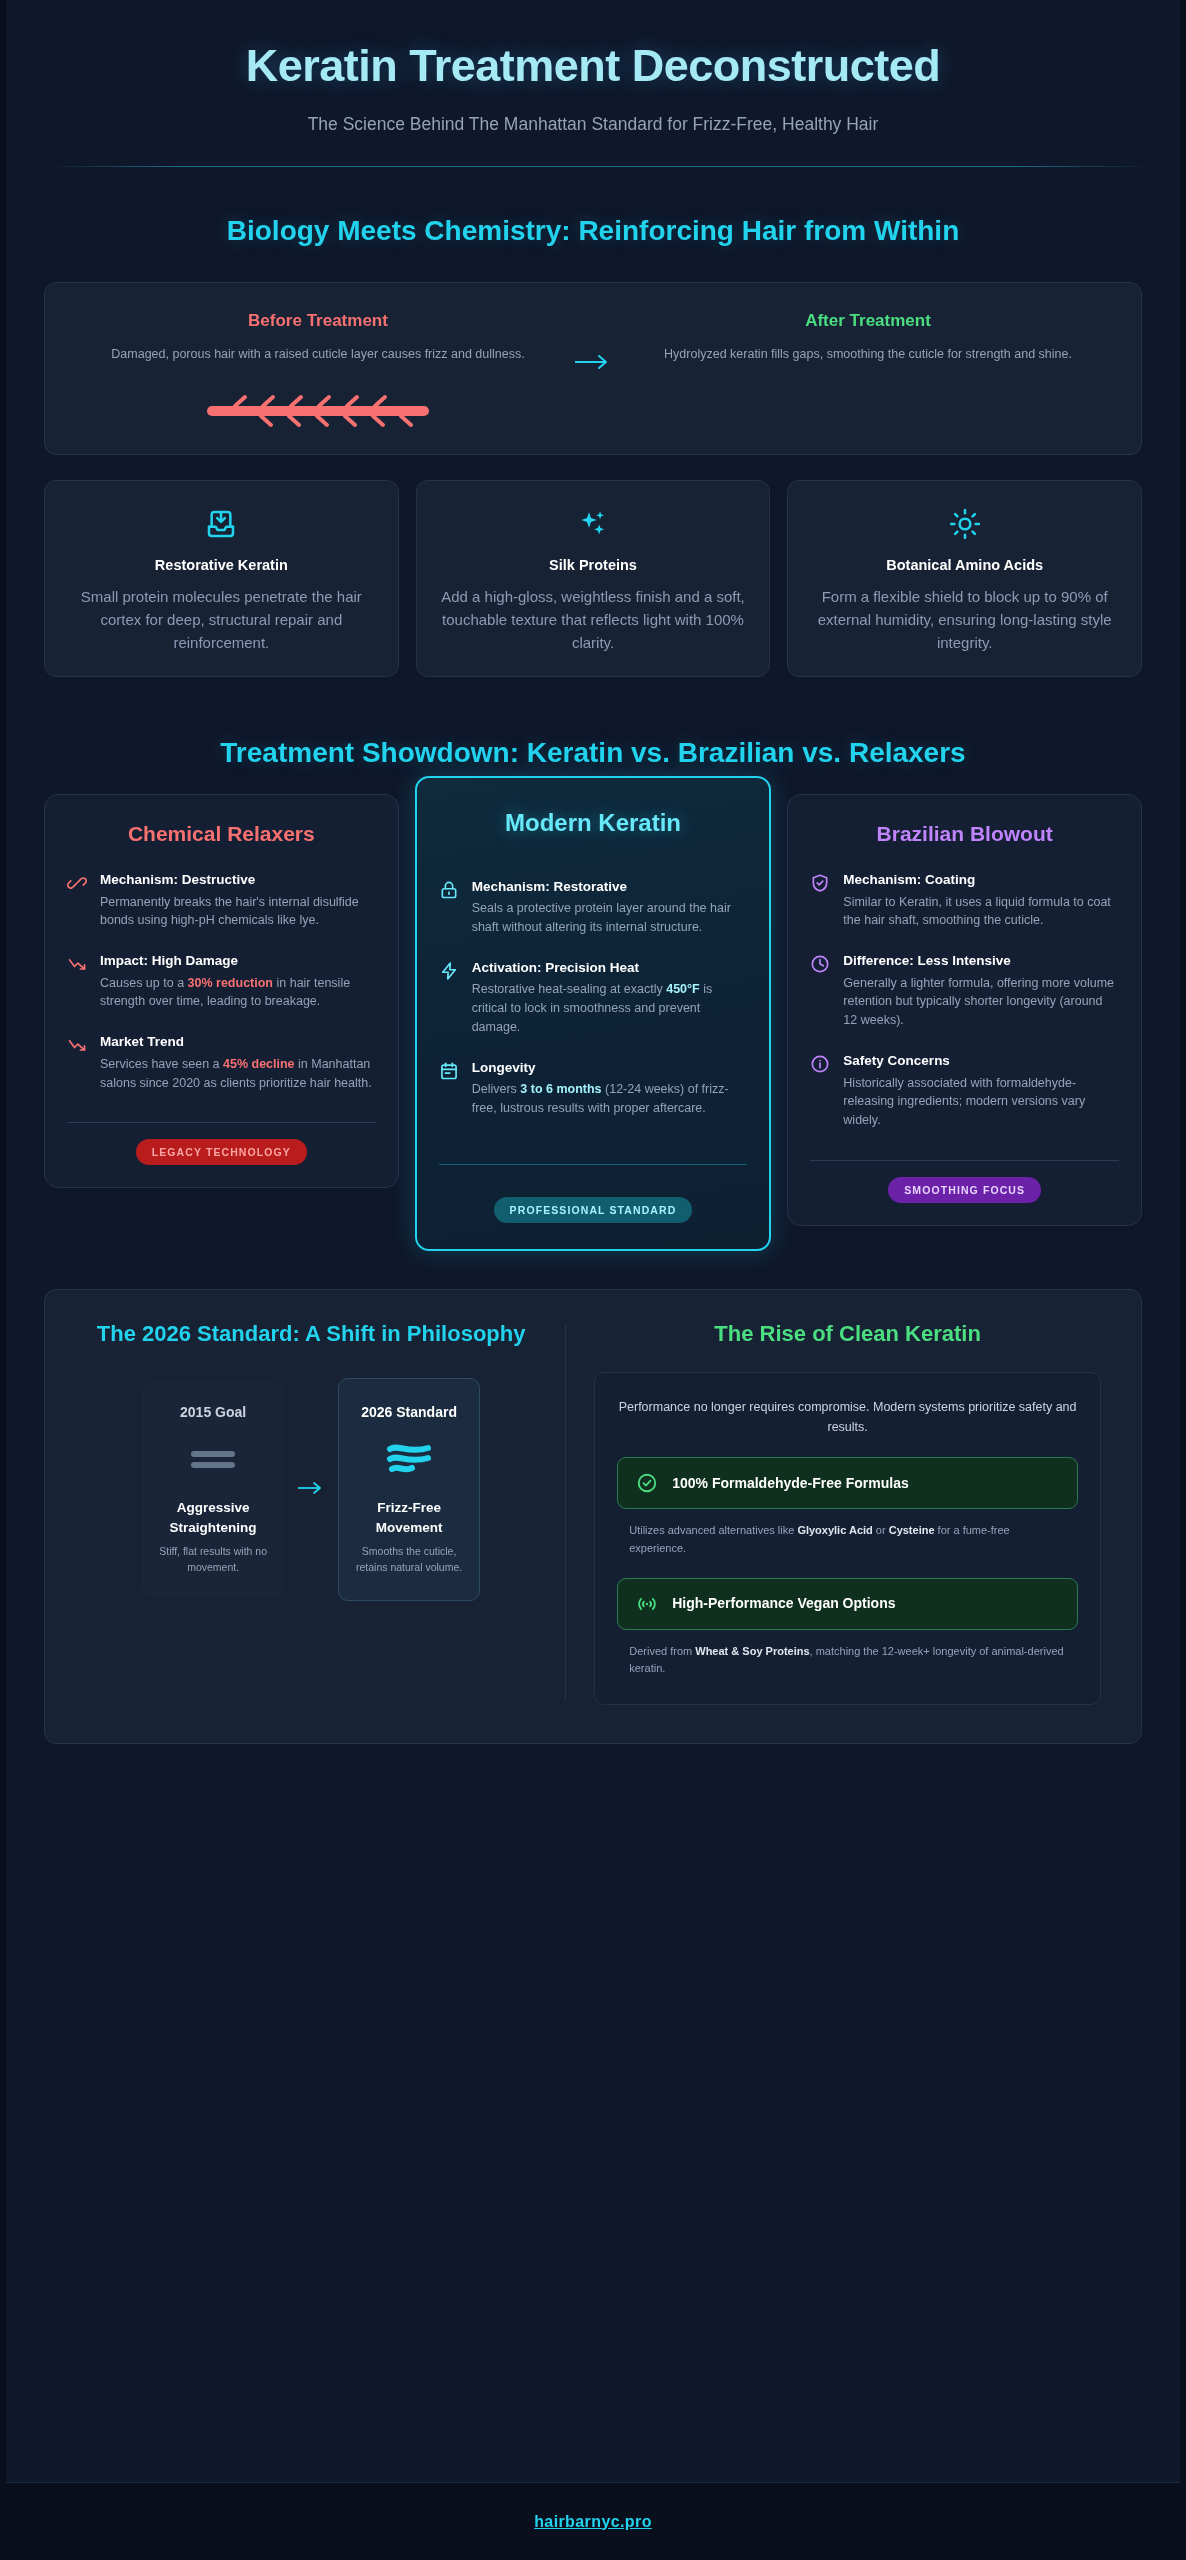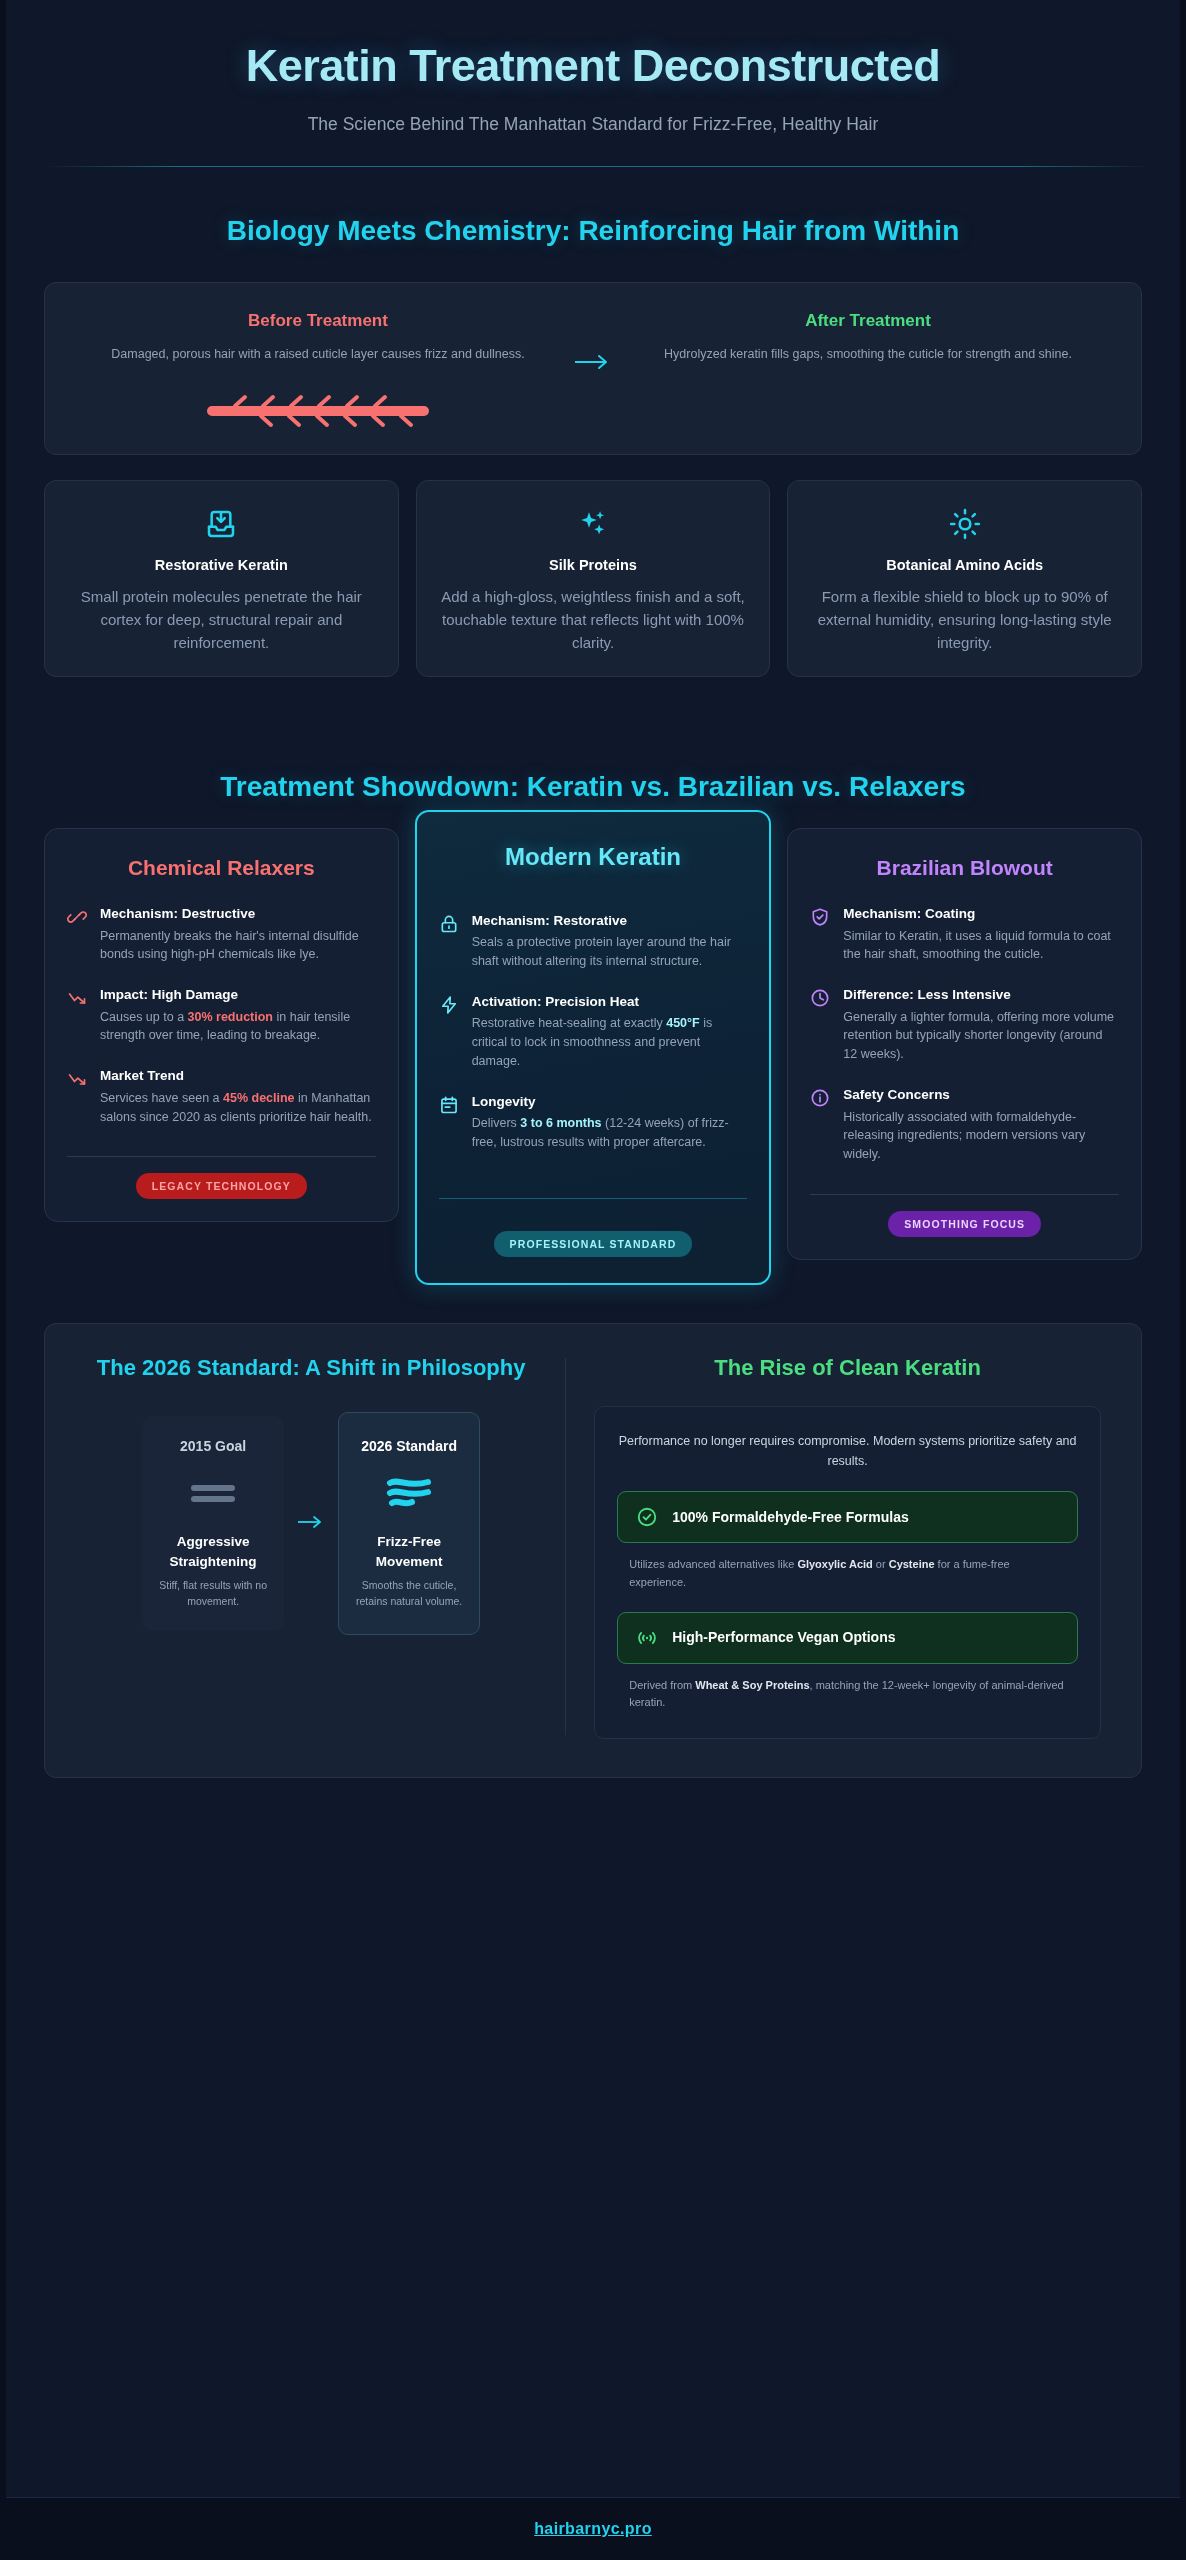--- a/index.html
+++ b/index.html
@@ -48,21 +48,21 @@
   .section-head {
     text-align: center;
     font-size: 28px;
     line-height: 1.3;
     font-weight: 700;
     color: #22d3ee;
     padding: 0 55px;
     text-shadow: 0 0 18px rgba(34,211,238,.22);
   }
   .sec1-head { margin-top: 46px; }
-  .sec2-head { margin-top: 92px; }
+  .sec2-head { margin-top: 58px; }
 
   
   .card {
     background: #182235;
     border: 1px solid #25324a;
     border-radius: 12px;
   }
 
   
   .ba-card { margin-top: 32px; padding: 28px 28px 26px; display: flex; align-items: flex-start; }
@@ -150,21 +150,21 @@
     background: #10301f; border: 1px solid #2a7a4d; border-radius: 9px; padding: 14px 18px;
   }
   .clean-pill-ico { flex: 0 0 22px; color: #4ade80; display: flex; align-items: center; }
   .clean-pill-txt { font-size: 14px; font-weight: 700; color: #ffffff; line-height: 1.42; }
   .clean-note { margin-top: 13px; padding: 0 12px; font-size: 11px; line-height: 1.6; color: #94a3b8; }
   .clean-note b { color: #e2e8f0; font-weight: 700; }
 
   
   .footer {
     margin-top: 40px; background: #0a0f1e; border-top: 1px solid #1b2740;
-    height: 63px; display: flex; align-items: center; justify-content: center;
+    height: 78px; display: flex; align-items: center; justify-content: center;
   }
   .footer-link { font-size: 16px; font-weight: 700; color: #22d3ee; letter-spacing: .4px; }
 </style>
 </head>
 <body>
 
 <div class="page">
   <div class="content">
 
     <div class="hero">

